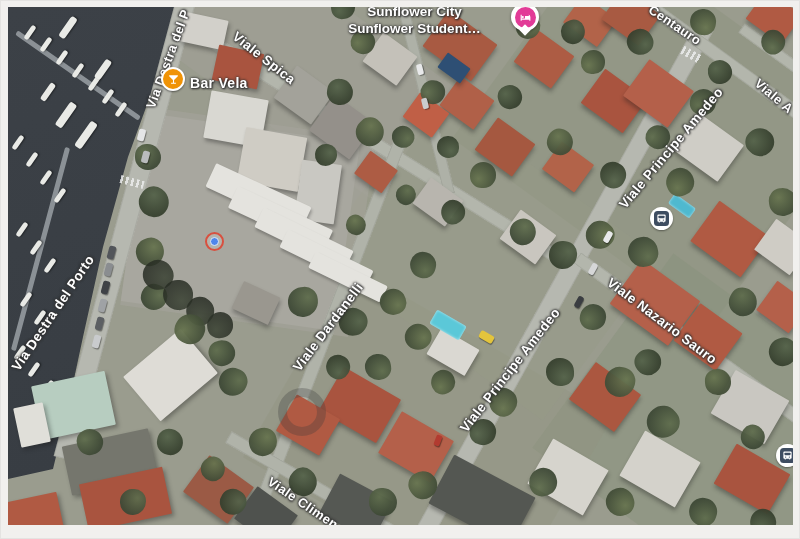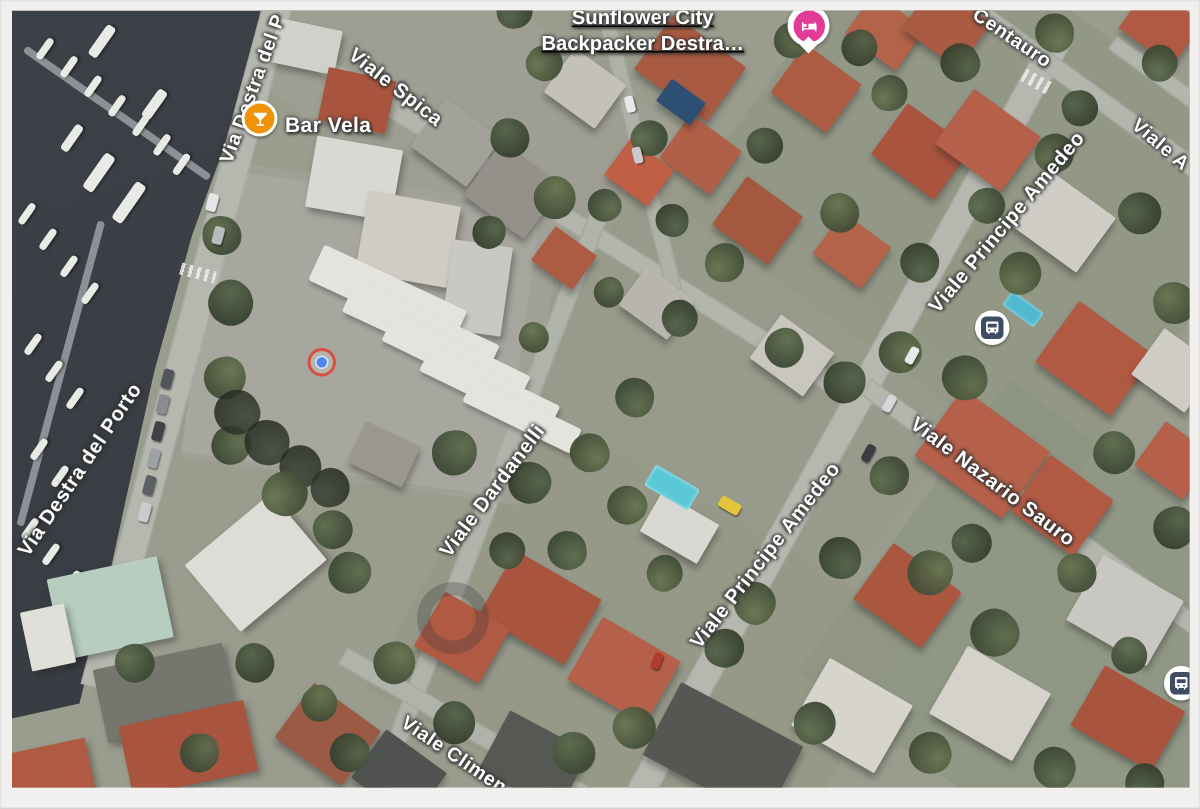--- a/index.html
+++ b/index.html
@@ -268,24 +268,24 @@
 
       <div class="poi" id="poi-bar" style="left: 153px; top: 60px;">
         <span class="poi-pin">
           <svg viewBox="0 0 24 24">
               <path fill="#fff" d="M4 4h16v2l-7 7v5h3.5v2h-9v-2H11v-5L4 6z"></path>
             </svg>
         </span>
         <span class="poi-label">Bar Vela</span>
       </div>
 
-      <div class="poi hostel" id="poi-hostel" style="left: 328px; top: -4px; text-decoration: underline;">
+      <div class="poi hostel" id="poi-hostel" style="left: 314px; top: -4px;">
         <span class="hostel-label" style="width: 185px;">
           <span>Sunflower City</span>
-          <span>Backpacker Destra…</span>
+          <span>Sunflower Student…</span>
         </span>
         <span class="lodge-pin">
           <span class="lodge-inner">
             <svg viewBox="0 0 24 24">
                 <path fill="#fff" d="M7 13a2 2 0 1 0 0-4 2 2 0 0 0 0 4zm12-4h-8v5H5V7H3v11h2v-2h14v2h2v-7a4 4 0 0 0-4-4z"></path>
               </svg>
           </span>
           <span class="tip"></span>
         </span>
       </div>

